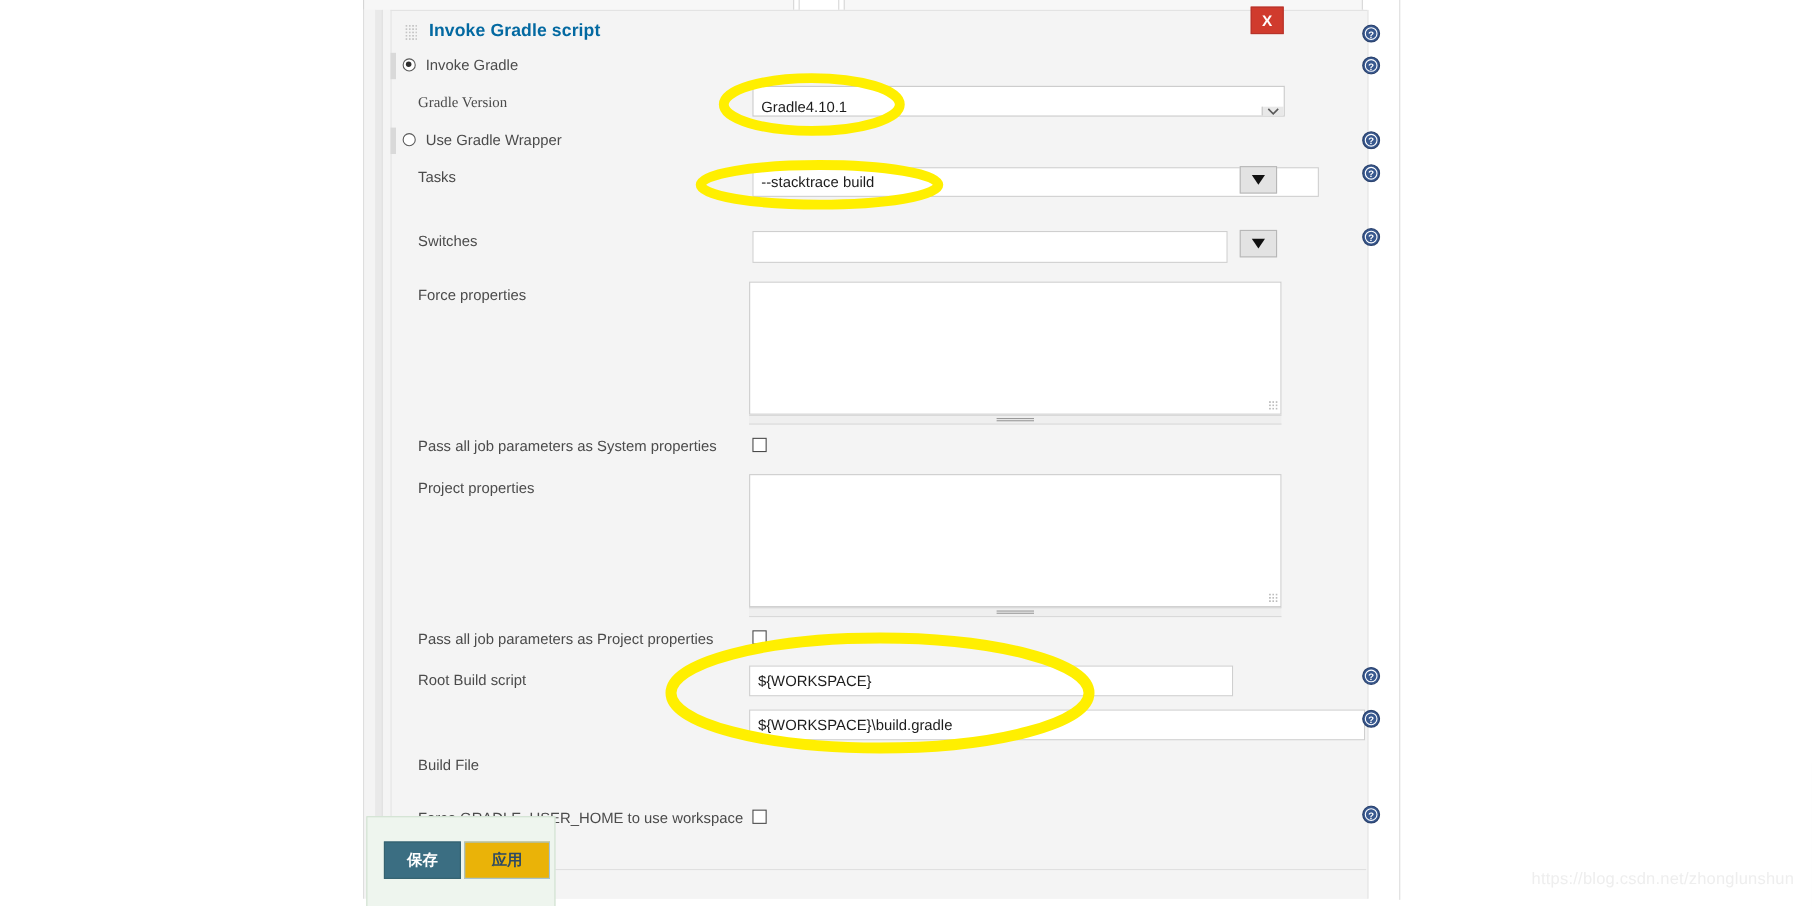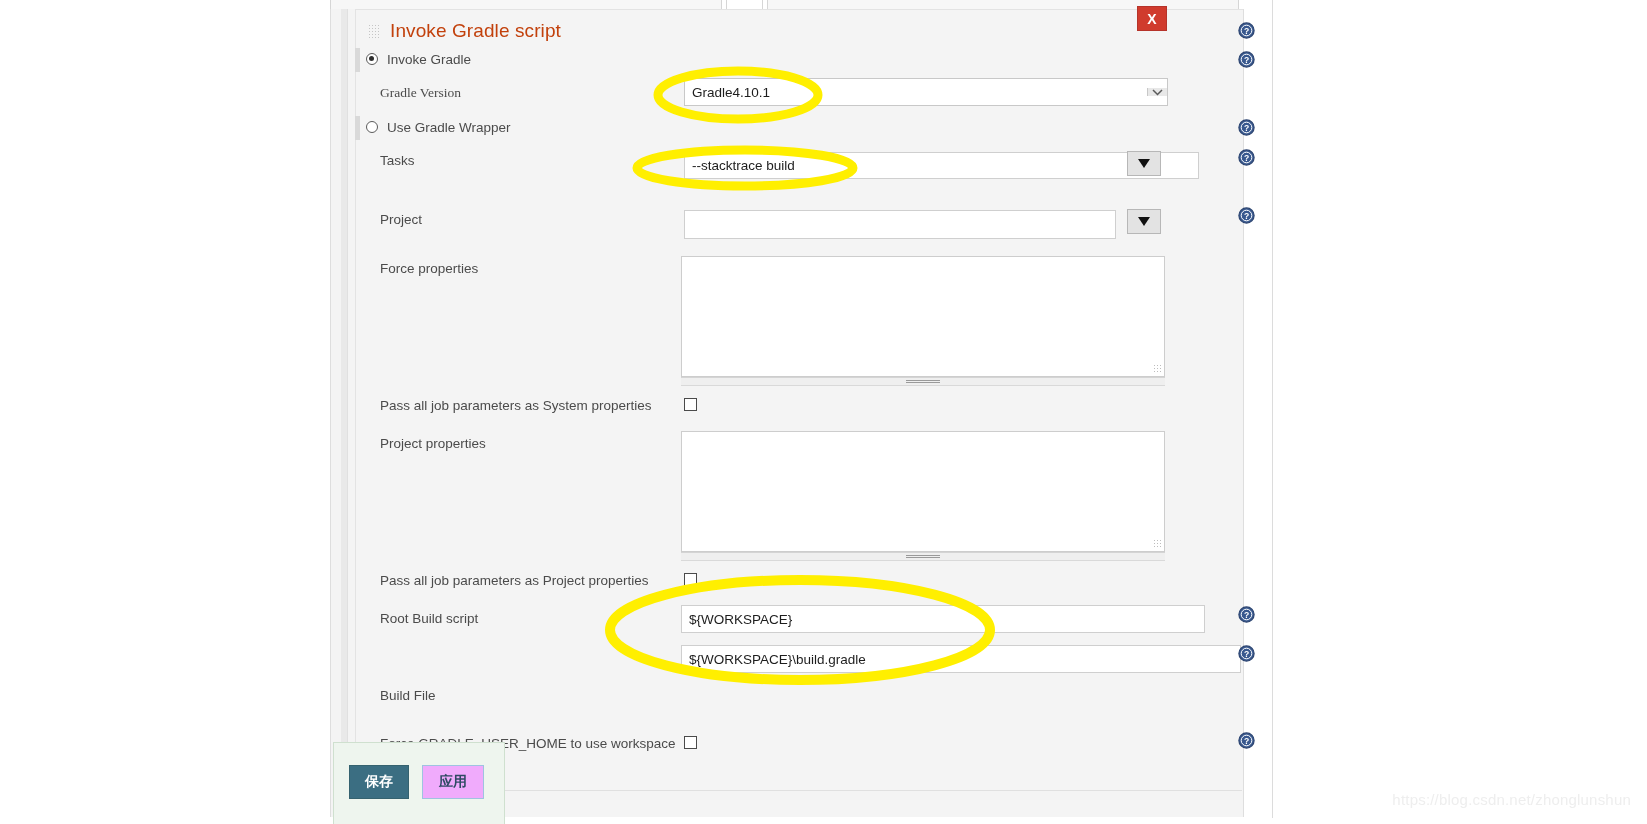--- a/index.html
+++ b/index.html
@@ -97,23 +97,23 @@
   .grip-icon {
     width: 11px;
     height: 15px;
     background-image:
       radial-gradient(#c2c2c2 0.8px, transparent 0.9px);
     background-size: 3px 3px;
     background-position: 0 0;
     opacity: .95;
   }
   .dlg-title {
-    font-size: 19px;
-    font-weight: normal;
-    color: #c2410c;
+    font-size: 16px;
+    font-weight: bold;
+    color: #0369a1;
     letter-spacing: .1px;
   }
 
   
   .close-x {
     position: absolute;
     left: 1136px;
     top: 5px;
     width: 28px;
     height: 23px;
@@ -193,21 +193,21 @@
     outline: none;
   }
 
   
   .combo-wrap {
     position: absolute;
     box-sizing: border-box;
     background: #ffffff;
     border: 1px solid #c8c8c8;
     display: flex;
-    align-items: center;
+    align-items: flex-end;
   }
   .combo-val {
     flex: 1;
     display: flex;
     align-items: center;
     padding: 0 7px;
     font-size: 13.5px;
     color: #1d1d1d;
   }
   .combo-arrow {
@@ -336,30 +336,30 @@
     height: 34px;
     display: flex;
     align-items: center;
     justify-content: center;
     font-size: 14px;
     cursor: pointer;
     box-sizing: border-box;
   }
   .btn-save {
     left: 15px;
-    width: 60px;
+    width: 70px;
     background: #3b6e82;
     color: #ffffff;
     border: 1px solid #35626f;
     font-weight: bold;
   }
   .btn-apply {
     left: 88px;
-    width: 62px;
-    background: #f0abfc;
+    width: 78px;
+    background: #eab308;
     color: #2e4a63;
     border: 1px solid #9fc3e0;
     font-weight: bold;
   }
 
   
   .watermark {
     position: absolute;
     right: 16px;
     bottom: 16px;
@@ -423,21 +423,21 @@
   <div class="accent-bar" style="left:355px; top:116px; height:24px;"></div>
   <div class="radio" style="left:366px; top:121px;"></div>
   <div class="radio-label" style="left:387px; top:120px;">Use Gradle Wrapper</div>
 
   <div class="lbl" style="left:380px; top:153px;">Tasks</div>
   <input class="txt" style="left: 684px; top: 152px; width: 515px; height: 27px;" value="--stacktrace build">
   <div class="dd-btn" style="left:1127px; top:151px;">
     <span class="tri-down"></span>
   </div>
 
-  <div class="lbl" style="left:380px; top:212px;">Project</div>
+  <div class="lbl" style="left:380px; top:212px;">Switches</div>
   <input class="txt" style="left: 684px; top: 210px; width: 432px; height: 29px;" value="">
   <div class="dd-btn" style="left:1127px; top:209px;">
     <span class="tri-down"></span>
   </div>
 
   <div class="lbl" style="left:380px; top:261px;">Force properties</div>
   <div class="ta-wrap" style="left:681px; top:256px; width:484px; height:121px;">
     <textarea class="ta" placeholder="" style=""></textarea>
     <div class="ta-grip"></div>
   </div>
@@ -450,21 +450,21 @@
   <div class="ta-wrap" style="left:681px; top:431px; width:484px; height:121px;">
     <textarea class="ta" placeholder="" style=""></textarea>
     <div class="ta-grip"></div>
   </div>
   <div class="ta-splitter" style="left:681px; top:552px; width:484px;"></div>
 
   <div class="lbl" style="left:380px; top:573px;">Pass all job parameters as Project properties</div>
   <div class="cbx" style="left:684px; top:573px;"></div>
 
   <div class="lbl" style="left:380px; top:611px;">Root Build script</div>
-  <input class="txt" style="left: 681px; top: 605px; width: 524px; height: 28px;" value="${WORKSPACE}">
+  <input class="txt" style="left: 681px; top: 605px; width: 440px; height: 28px;" value="${WORKSPACE}">
 
   <div class="lbl" style="left:380px; top:688px;">Build File</div>
   <input class="txt" style="left: 681px; top: 645px; width: 560px; height: 28px;" value="${WORKSPACE}\build.gradle">
 
 
   <div class="lbl" style="left:380px; top:736px;">Force GRADLE_USER_HOME to use workspace</div>
   <div class="cbx" style="left:684px; top:736px;"></div>
 
   <div class="help-icon" style="left:1238px; top:22px;">
     <svg viewBox="0 0 17 17" width="17" height="17">

